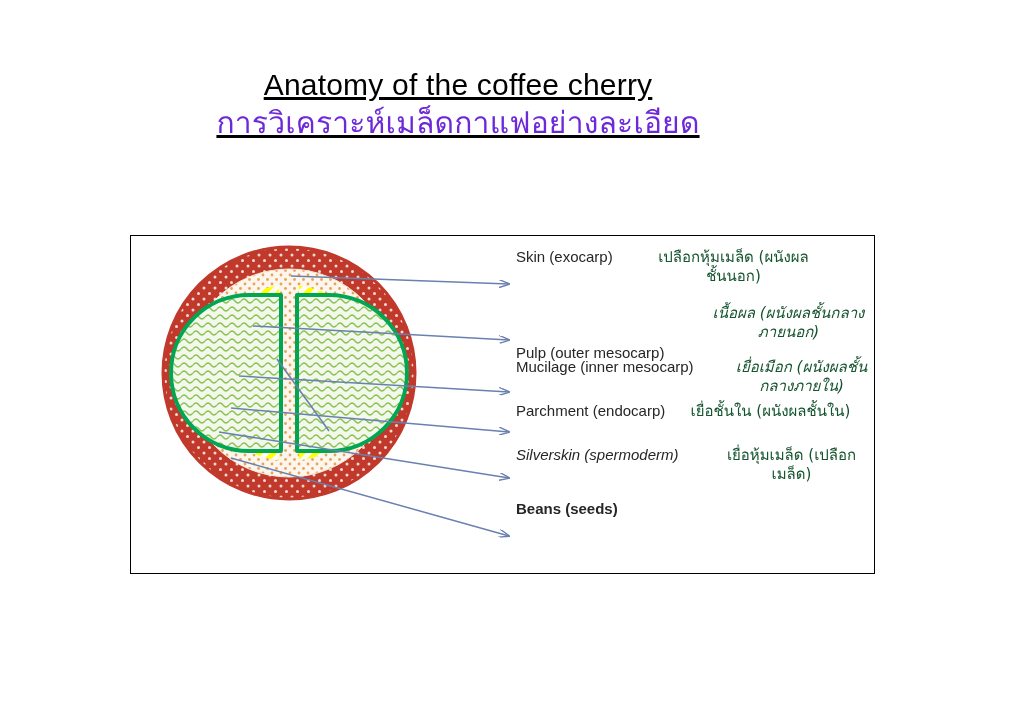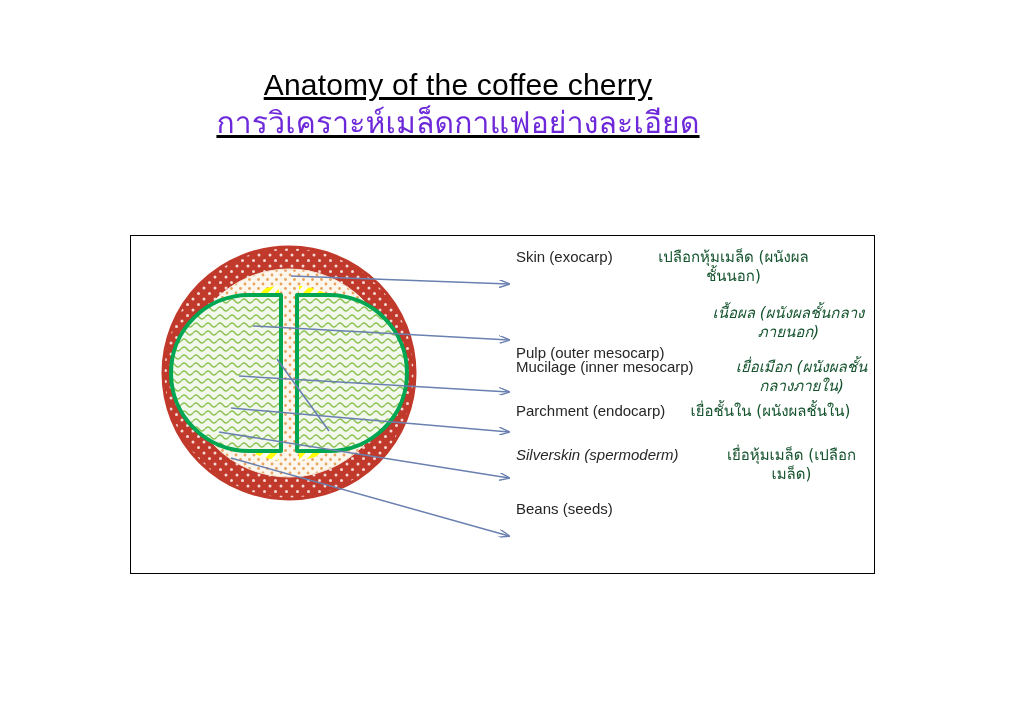--- a/index.html
+++ b/index.html
@@ -96,21 +96,21 @@
 
   #label-muc-en    { left: 385px; top: 122px; }
   #label-muc-th    { left: 588px; top: 122px; width: 165px; font-style: italic; }
 
   #label-parch-en  { left: 385px; top: 166px; }
   #label-parch-th  { left: 552px; top: 166px; width: 175px; text-align: center; }
 
   #label-silver-en { left: 385px; top: 210px; font-style: italic; }
   #label-silver-th { left: 578px; top: 210px; width: 165px; }
 
-  #label-beans-en  { left: 385px; top: 264px; }
+  #label-beans-en  { left: 385px; top: 264px; font-weight: bold; }
   #label-beans-th  { left: 518px; top: 264px; width: 170px; text-align: left; }
 </style>
 </head>
 <body>
 
 <div id="title-block">
   <div id="title-en">Anatomy of the coffee cherry</div>
   <div id="title-th">การวิเคราะห์เมล็ดกาแฟอย่างละเอียด</div>
 </div>
 

